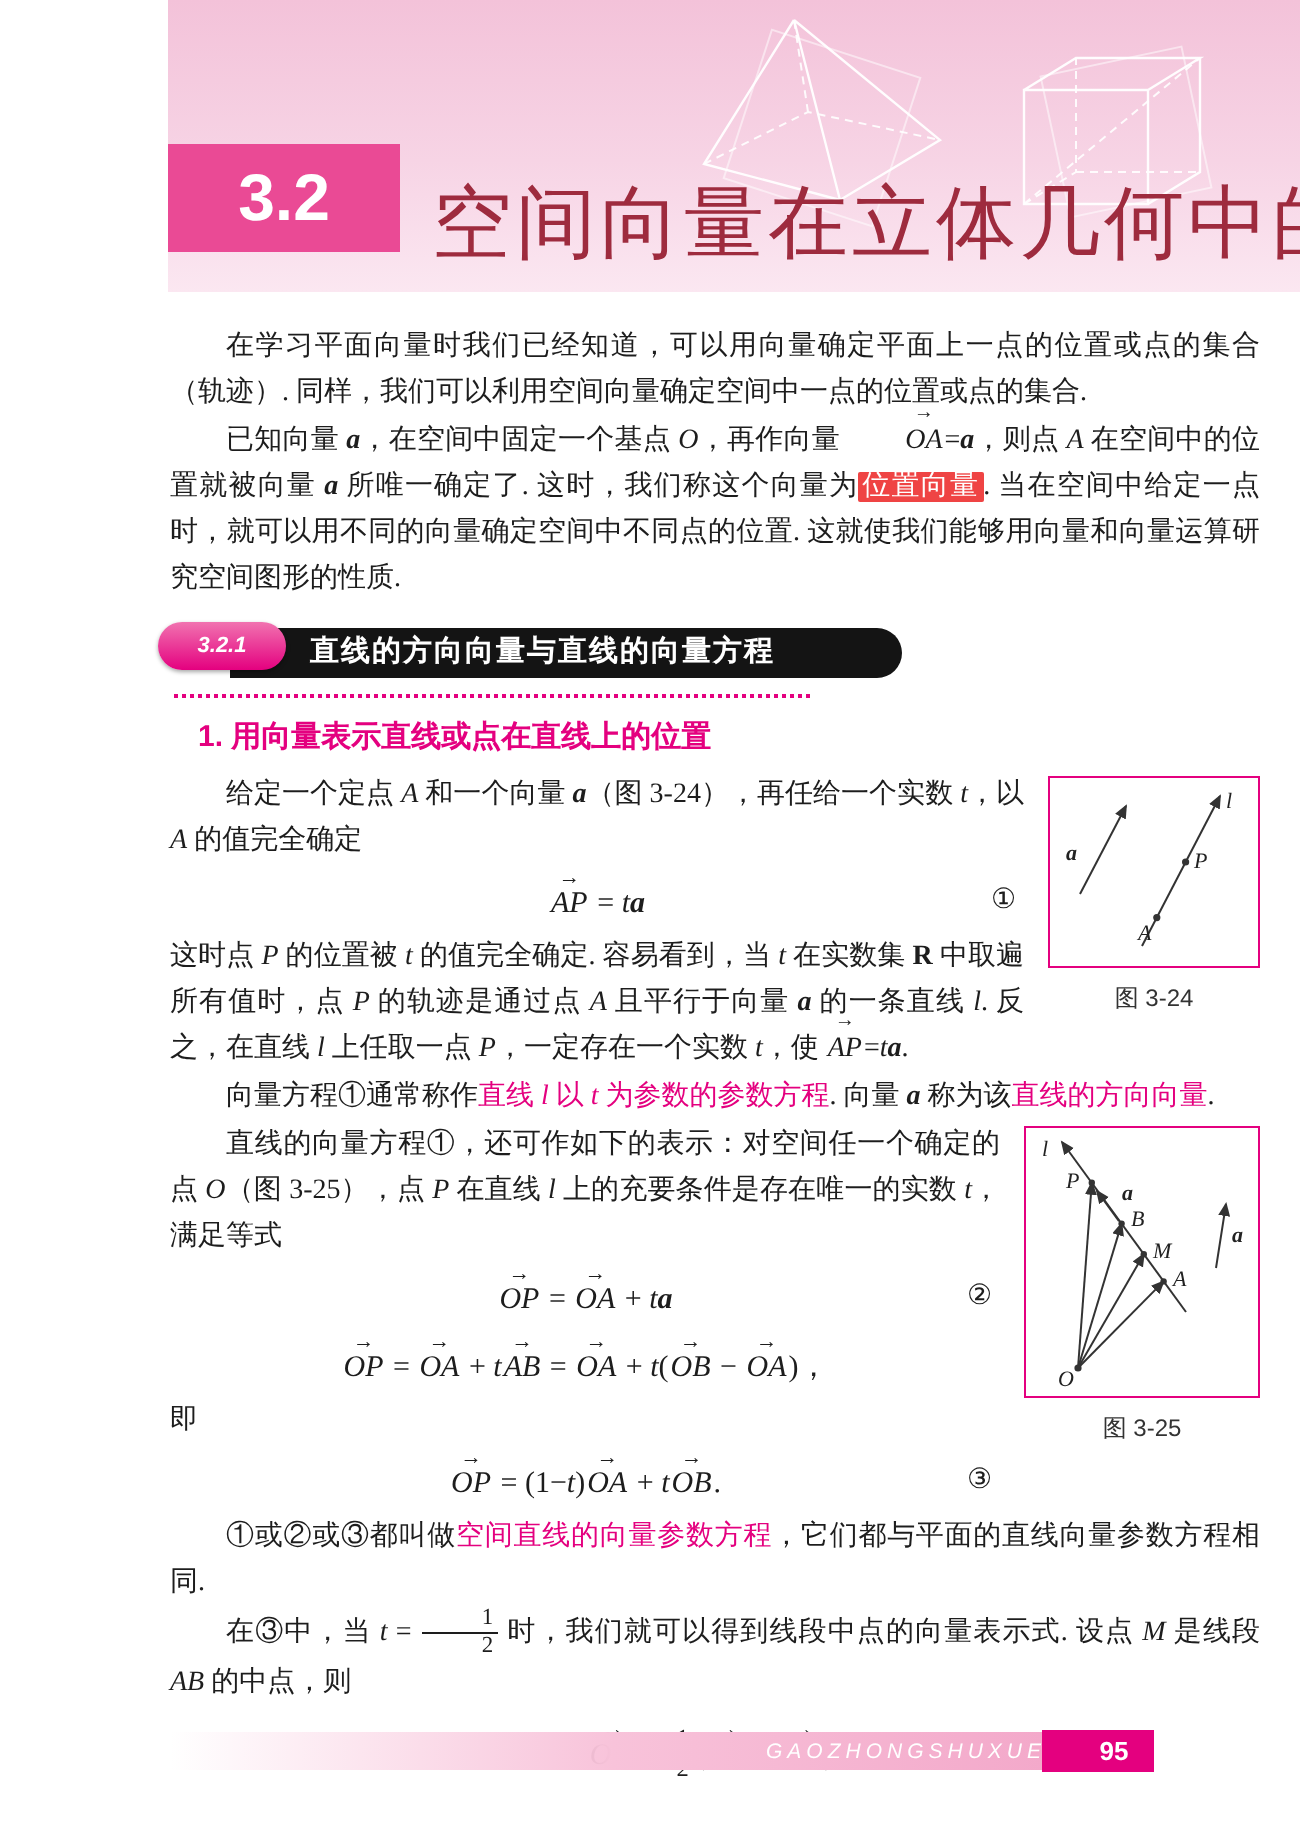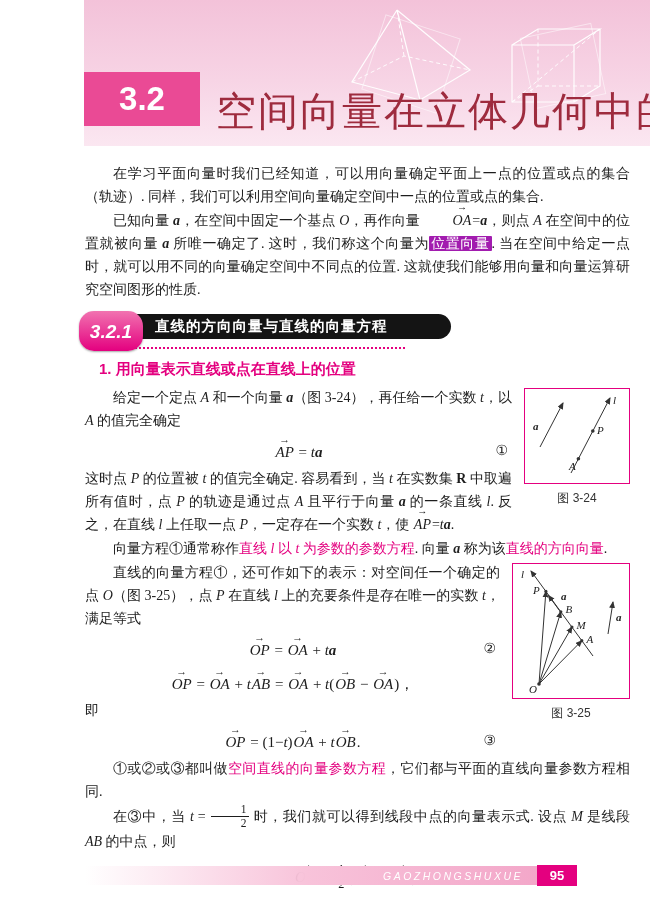--- a/index.html
+++ b/index.html
@@ -18,24 +18,24 @@
           font-family:"Liberation Sans",sans-serif;font-weight:bold;font-size:33px;}
   .htitle{position:absolute;left:132px;top:84px;font-family:"Liberation Sans",sans-serif;
           font-weight:normal;font-size:40px;color:#9e2b3e;letter-spacing:2px;white-space:nowrap;}
 
   
   .content{position:absolute;left:85px;top:162px;width:545px;font-size:14px;line-height:23px;text-align:justify;}
   .para{margin:0 0 1px 0;text-indent:2em;}
   .para.ni{text-indent:0;}
 
   .subsec{position:relative;height:32px;margin:10px 0 2px -6px;}
-  .badge{position:absolute;left:0;top:0;width:64px;height:40px;border-radius:15px;
+  .badge{position:absolute;left:0;top:0;width:64px;height:24px;border-radius:15px;
          background:linear-gradient(180deg,#f173b0,#e4007f);color:#fff;display:flex;align-items:center;
          justify-content:center;font-family:"Liberation Sans",sans-serif;font-weight:bold;
-         font-style:italic;font-size:19px;z-index:2;box-shadow:0 1px 2px rgba(0,0,0,.35);}
+         font-style:italic;font-size:11px;z-index:2;box-shadow:0 1px 2px rgba(0,0,0,.35);}
   .bar{position:absolute;left:36px;top:3px;height:25px;width:296px;background:#141414;
        border-radius:0 13px 13px 0;color:#fff;display:flex;align-items:center;padding-left:40px;
        font-family:"Liberation Sans",sans-serif;font-weight:bold;font-size:14.5px;letter-spacing:1px;}
   .dotline{width:318px;border-bottom:2px dotted #e4007f;margin:2px 0 8px 2px;height:2px;}
   .h1m{color:#e4007f;font-family:"Liberation Sans",sans-serif;font-weight:bold;font-size:15px;
        margin:4px 0 6px;padding-left:14px;}
 
   
   .figblock{float:right;margin:2px 0 4px 12px;text-align:center;}
   .figframe{border:1px solid #e4007f;background:#fff;display:inline-block;line-height:0;padding:2px;}
@@ -49,33 +49,33 @@
            padding:9px 0 3px;font-size:15px;line-height:20px;}
   .fnum{position:absolute;right:4px;bottom:4px;font-size:14px;}
   .it{font-style:italic;}
   .b{font-weight:bold;}
   .bi{font-weight:bold;font-style:italic;}
   .vec{font-style:italic;position:relative;display:inline-block;padding:0 1px;}
   .vec::after{content:"→";position:absolute;left:0;right:0;top:-0.72em;font-size:0.72em;
               font-style:normal;text-align:center;line-height:1;}
   .mag{color:#e4007f;}
   .magit{color:#e4007f;font-style:italic;}
-  .magbg{color:#fff;background:#a21caf;padding:0 2px;border-radius:1px;}
+  .magbg{color:#fff;background:#ef4444;padding:0 2px;border-radius:1px;}
   .frac{display:inline-block;vertical-align:-0.55em;text-align:center;line-height:1;font-size:0.82em;margin:0 1px;}
   .frac .fn{display:block;padding:0 2px 1px;border-bottom:1px solid currentColor;}
   .frac .fd{display:block;padding:1px 2px 0;}
 
   
   .footer{position:absolute;left:85px;top:866px;width:492px;height:19px;
           background:linear-gradient(90deg,rgba(250,215,230,0) 0%,#f8c3da 45%,#f2a2c6 100%);}
   .brand{position:absolute;right:54px;top:0;height:19px;display:flex;align-items:center;color:#fff;
          font-size:10.5px;letter-spacing:2.5px;font-style:italic;font-family:"Liberation Sans",sans-serif;}
   .pagenum{position:absolute;right:0;top:-1px;width:40px;height:21px;background:#e4007f;color:#fff;
            display:flex;align-items:center;justify-content:center;
-           font-family:"Liberation Sans",sans-serif;font-weight:bold;font-size:13px;}
+           font-family:"Liberation Sans",sans-serif;font-weight:bold;font-size:13px;padding-left:16px;}
 </style>
 </head>
 <body>
 
 <div class="page">
 
   <div class="header">
     <svg class="decor" width="330" height="146" viewBox="0 0 330 146">
       <rect x="60" y="25" width="78" height="78" transform="rotate(18 99 64)" class="dk2"></rect>
       <rect x="215" y="30" width="72" height="72" transform="rotate(-12 251 66)" class="dk2"></rect>

